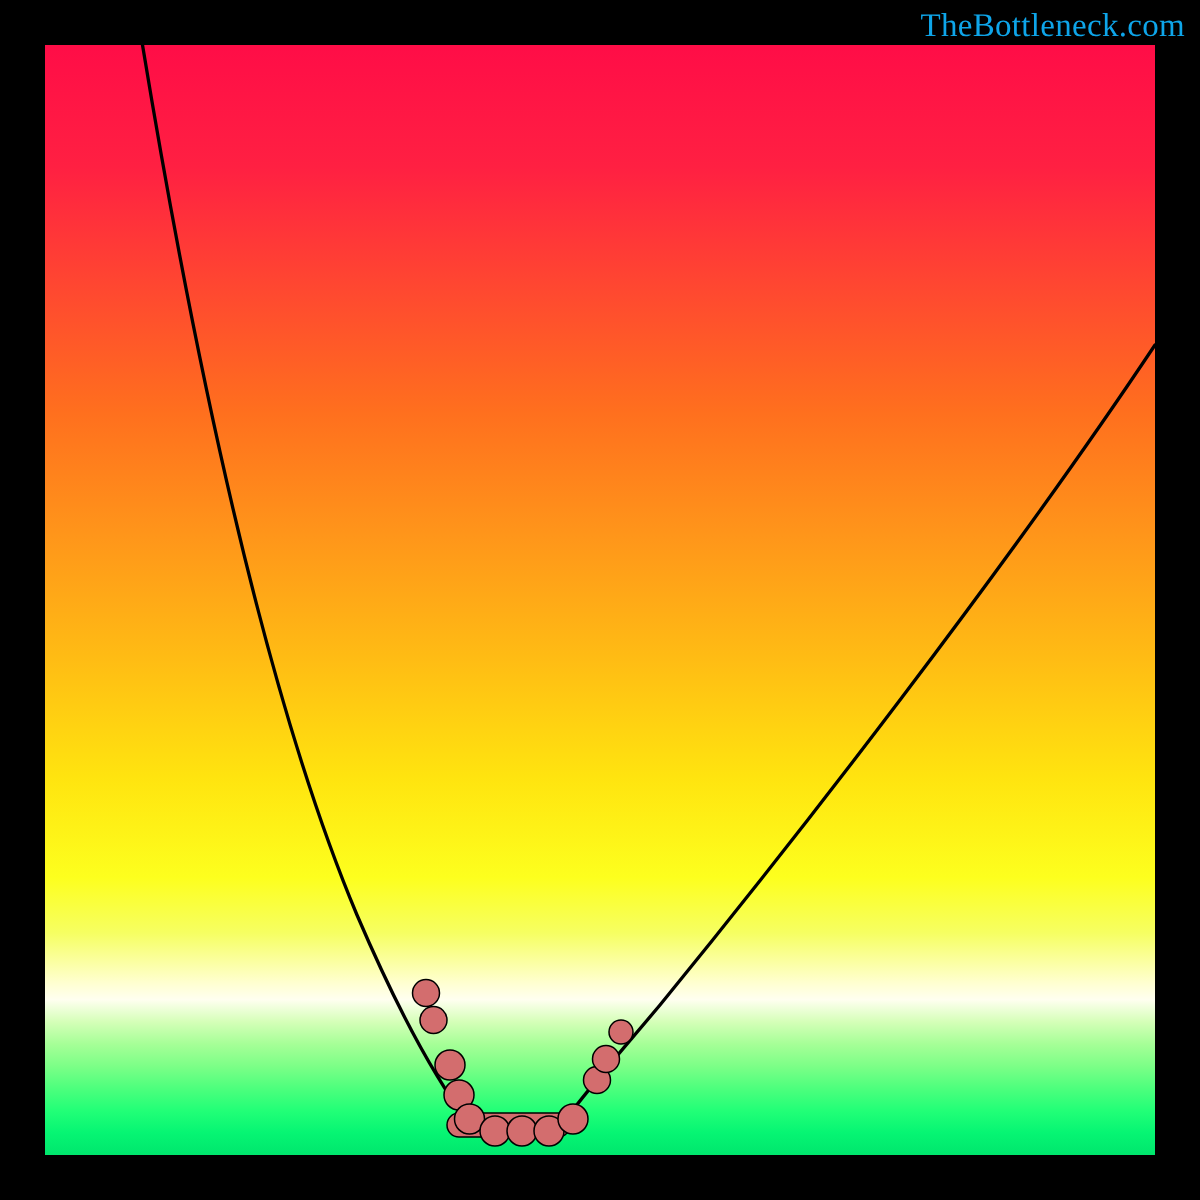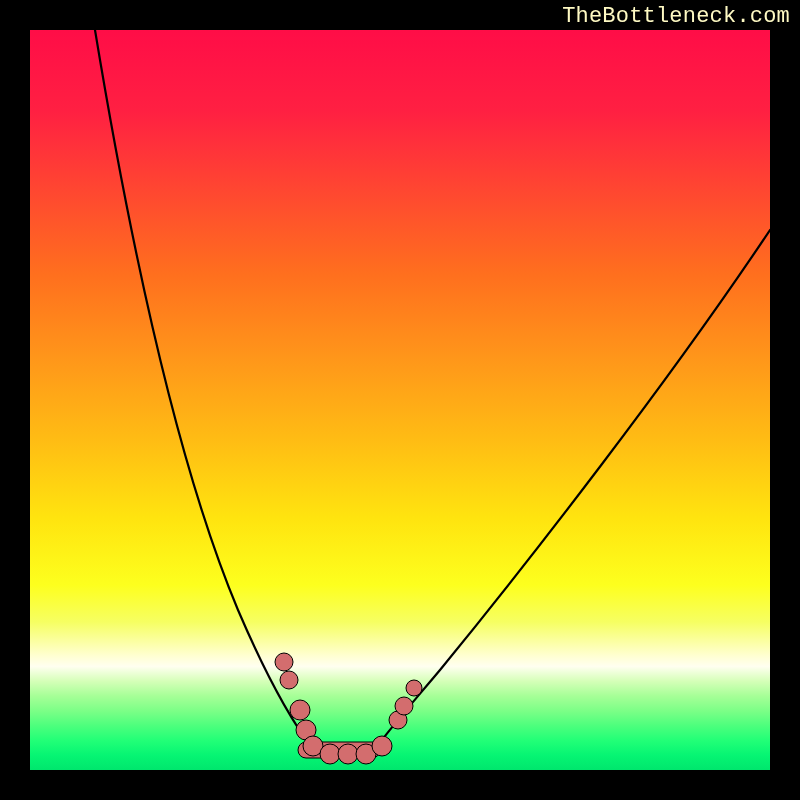--- a/index.html
+++ b/index.html
@@ -13,23 +13,23 @@
   .stage {
     position: relative;
     width: 800px;
     height: 800px;
     background: #000;
   }
   .watermark {
     position: absolute;
     top: 4px;
     right: 10px;
-    font-family: Liberation Mono, monospace;
+    font-family: Liberation Serif, serif;
     font-size: 22px;
-    color: #fef9c3;
+    color: #0ea5e9;
     letter-spacing: 0.2px;
     z-index: 20;
     pointer-events: none;
   }
   .plot-area {
     position: absolute;
     left: 30px;
     top: 30px;
     width: 740px;
     height: 740px;

